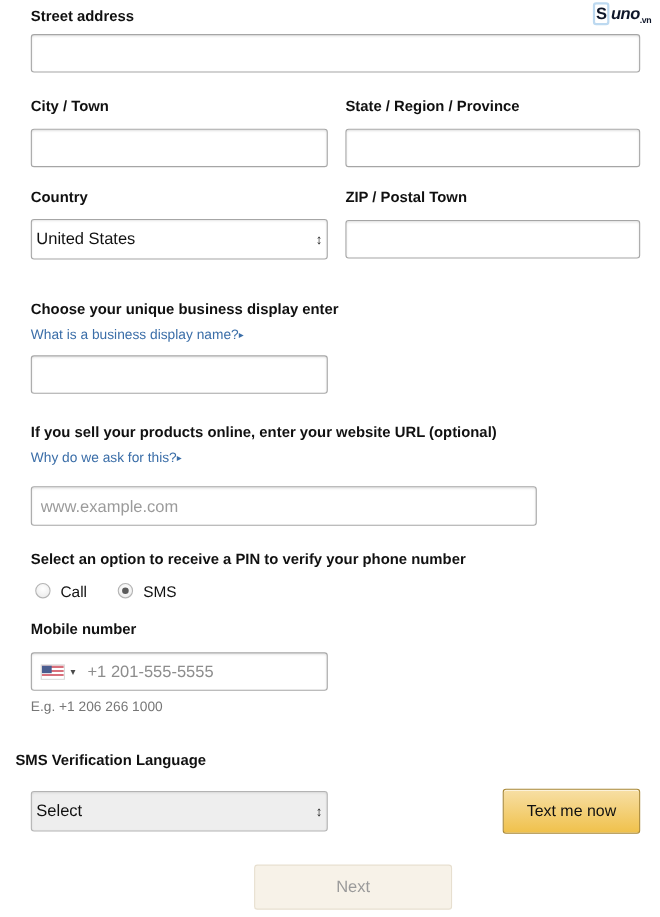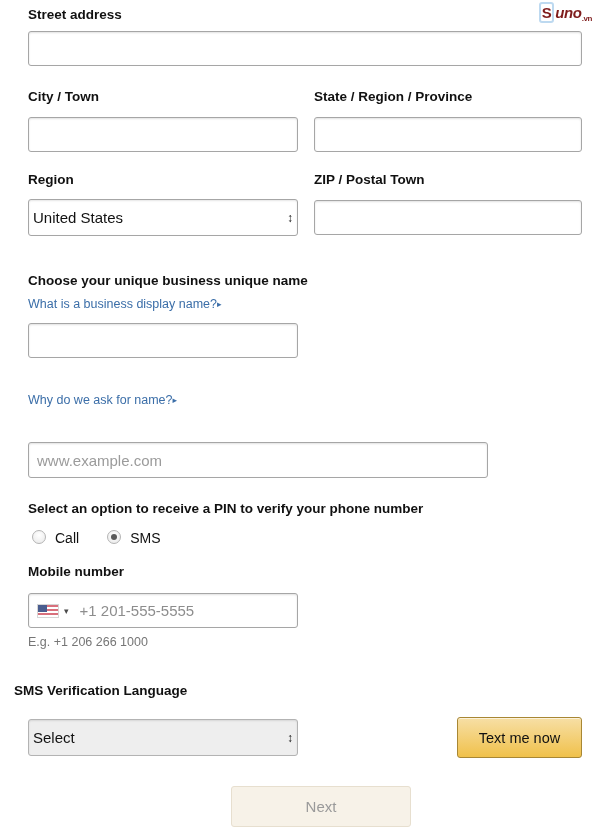--- a/index.html
+++ b/index.html
@@ -16,21 +16,21 @@
     overflow: hidden;
   }
 
   
   .watermark {
     position: absolute;
     top: 2px; right: 8px;
     font-size: 15px;
     font-weight: bold;
     font-style: italic;
-    color: #7f1d1d;
+    color: #0f172a;
     letter-spacing: -0.4px;
     user-select: none;
   }
   .watermark .wm-mark {
     display: inline-block;
     border: 2px solid #bdd9f0;
     border-radius: 3px;
     padding: 0 1px;
     margin-right: 1px;
     font-style: normal;
@@ -221,50 +221,51 @@
   </div>
 
   <div class="abs" style="left:28px; top:117px; width:270px;">
     <input class="field" type="text" value="" style="">
   </div>
   <div class="abs" style="left:314px; top:117px; width:268px;">
     <input class="field" type="text" value="" style="">
   </div>
 
   <div class="abs" style="left:28px; top:172px;">
-    <div class="label">Region</div>
+    <div class="label">Country</div>
   </div>
   <div class="abs" style="left:314px; top:172px;">
     <div class="label">ZIP / Postal Town</div>
   </div>
 
   <div class="abs" style="left:28px; top:199px; width:270px;">
     <div class="select-box">
       <span class="sel-val">United States</span>
       <span class="sel-arrows">↕</span>
     </div>
   </div>
 
   <div class="abs" style="left:314px; top:200px; width:268px;">
     <input class="field" type="text" value="" style="">
   </div>
 
   <div class="abs" style="left:28px; top:273px; width:554px;">
-    <div class="label">Choose your unique business unique name</div>
+    <div class="label">Choose your unique business display enter</div>
     <div class="link" style="margin-top:8px;">
       <span>What is a business display name?</span><span class="caret">▸</span>
     </div>
   </div>
   <div class="abs" style="left:28px; top:323px; width:270px;">
     <input class="field" type="text" value="" style="">
   </div>
 
   <div class="abs" style="left:28px; top:385px; width:554px;">
+    <div class="label">If you sell your products online, enter your website URL (optional)</div>
     <div class="link" style="margin-top:8px;">
-      <span>Why do we ask for name?</span><span class="caret">▸</span>
+      <span>Why do we ask for this?</span><span class="caret">▸</span>
     </div>
   </div>
   <div class="abs" style="left:28px; top:501px; width:554px;">
     <div class="label">Select an option to receive a PIN to verify your phone number</div>
   </div>
 
   <div class="abs" style="left:28px; top:442px; width:460px;">
     <input class="field" type="text" style="height: 36px; font-size: 15px;" placeholder="www.example.com">
   </div>
   <div class="abs radio-row" style="left:32px; top:530px;">

